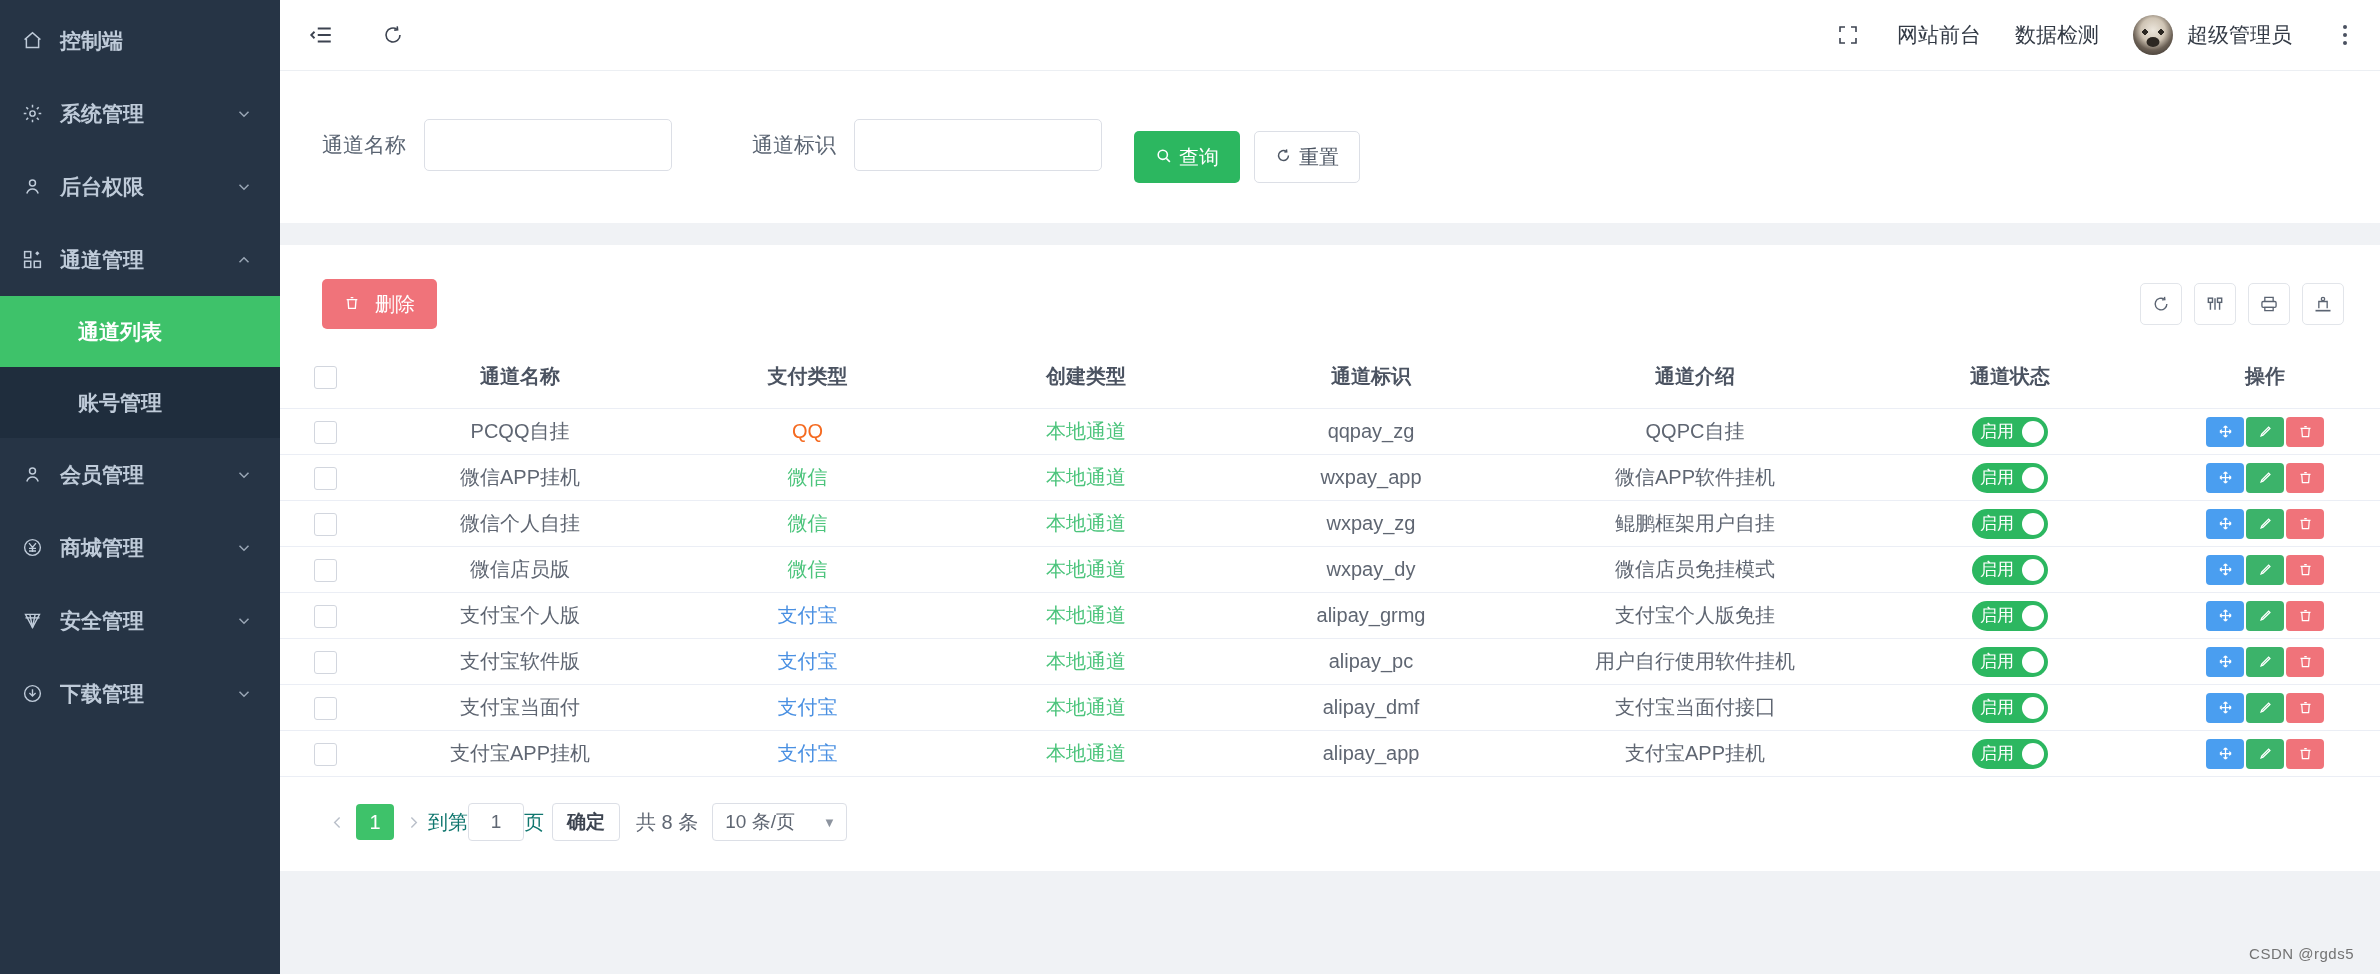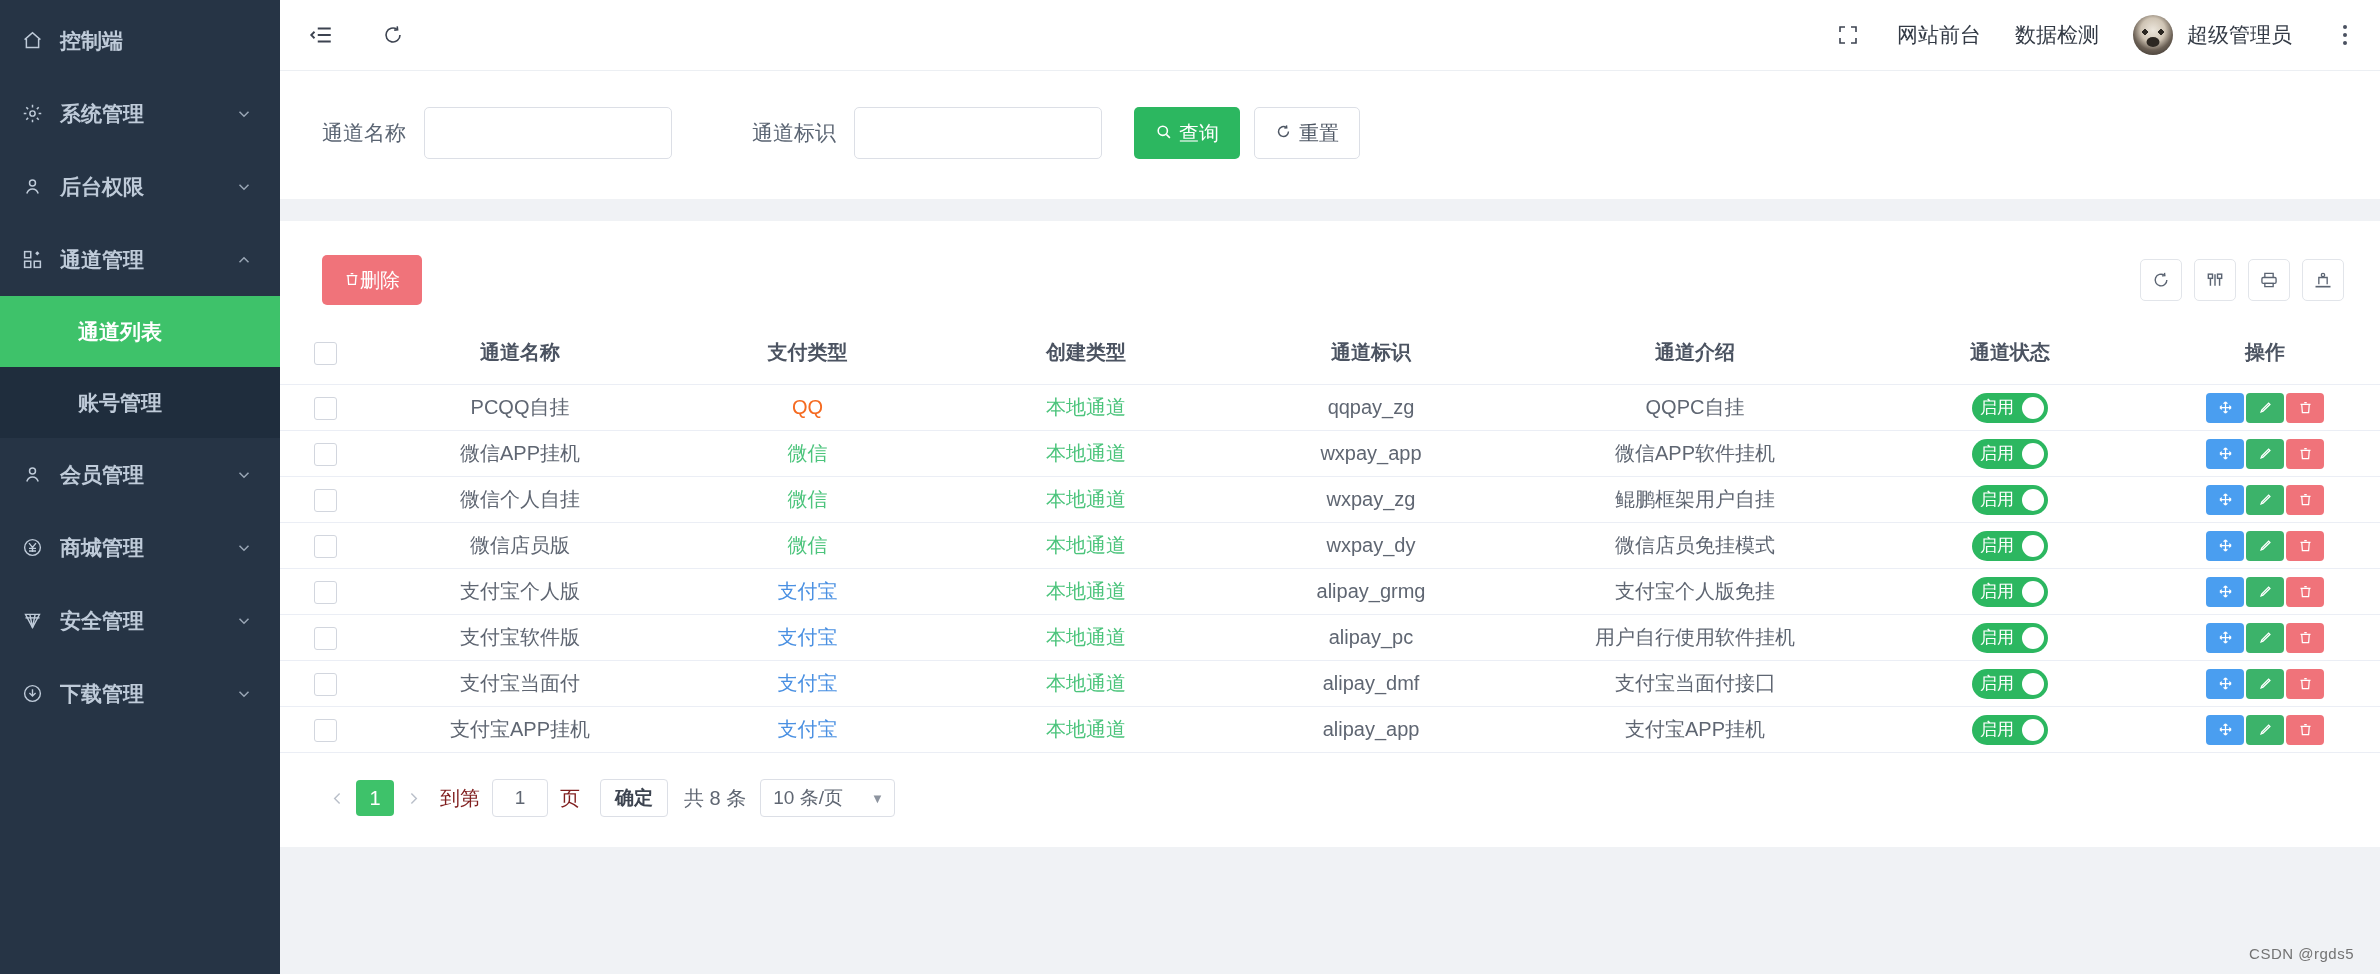--- a/index.html
+++ b/index.html
@@ -105,34 +105,34 @@
   .field input {
     width: 248px; height: 52px; border: 1px solid #dcdfe6; border-radius: 5px;
     padding: 0 14px; font-size: 20px; color: #333; outline: none;
     font-family: "Liberation Sans", sans-serif; background: #fff;
   }
   .field.second { margin-left: 80px; }
   .btn {
     height: 52px; border-radius: 5px; font-size: 20px; cursor: pointer;
     display: inline-flex; align-items: center; justify-content: center;
     gap: 7px; padding: 0 20px; border: 1px solid transparent;
-    font-family: "Liberation Sans", sans-serif; white-space: nowrap;
+    font-family: "Liberation Sans", sans-serif; white-space: nowrap; margin-top: 24px;
   }
   .btn-primary { background: #2cb760; color: #fff; margin-left: 32px; }
   .btn-plain { background: #fff; color: #4d5663; border-color: #dcdfe6; margin-left: 14px; }
 
   .card.table-card { flex: 0 0 auto; padding: 0 0 0 0; }
   .tc-head {
     display: flex; align-items: center; justify-content: space-between;
     padding: 34px 36px 22px 42px;
   }
   .btn-danger {
     background: #f0737a; color: #fff; height: 50px; padding: 0 22px;
     border-radius: 5px; font-size: 20px; display: inline-flex;
-    align-items: center; gap: 0; cursor: pointer; border: none;
+    align-items: center; gap: 15px; cursor: pointer; border: none;
     font-family: "Liberation Sans", sans-serif;
   }
   .tool-icons { display: flex; gap: 12px; }
   .tool-btn {
     width: 42px; height: 42px; border: 1px solid #e2e5ea; border-radius: 5px;
     background: #fff; display: flex; align-items: center; justify-content: center;
     cursor: pointer; color: #5b6472;
   }
 
   table.data { width: 100%; border-collapse: collapse; table-layout: fixed; }
@@ -189,21 +189,21 @@
   }
   .pg-arrow {
     width: 30px; height: 36px; display: flex; align-items: center;
     justify-content: center; color: #b9bfc9; cursor: pointer;
   }
   .pg-num {
     min-width: 38px; height: 36px; background: #3ec26a; color: #fff;
     border-radius: 4px; display: flex; align-items: center; justify-content: center;
     font-size: 20px; cursor: pointer; margin: 0 4px;
   }
-  .pg-txt { margin: 0 12px; color: #7f1d1d; }
+  .pg-txt { margin: 0 0; color: #0f766e; }
   .pg-input {
     width: 56px; height: 38px; border: 1px solid #dcdfe6; border-radius: 4px;
     text-align: center; font-size: 19px; color: #5f6672; outline: none;
     font-family: "Liberation Sans", sans-serif; background: #fff;
   }
   .pg-btn {
     height: 38px; border: 1px solid #dcdfe6; border-radius: 4px; background: #fff;
     padding: 0 14px; font-size: 19px; color: #3d4450; cursor: pointer;
     display: inline-flex; align-items: center; font-weight: bold;
     font-family: "Liberation Sans", sans-serif; margin-left: 8px;

